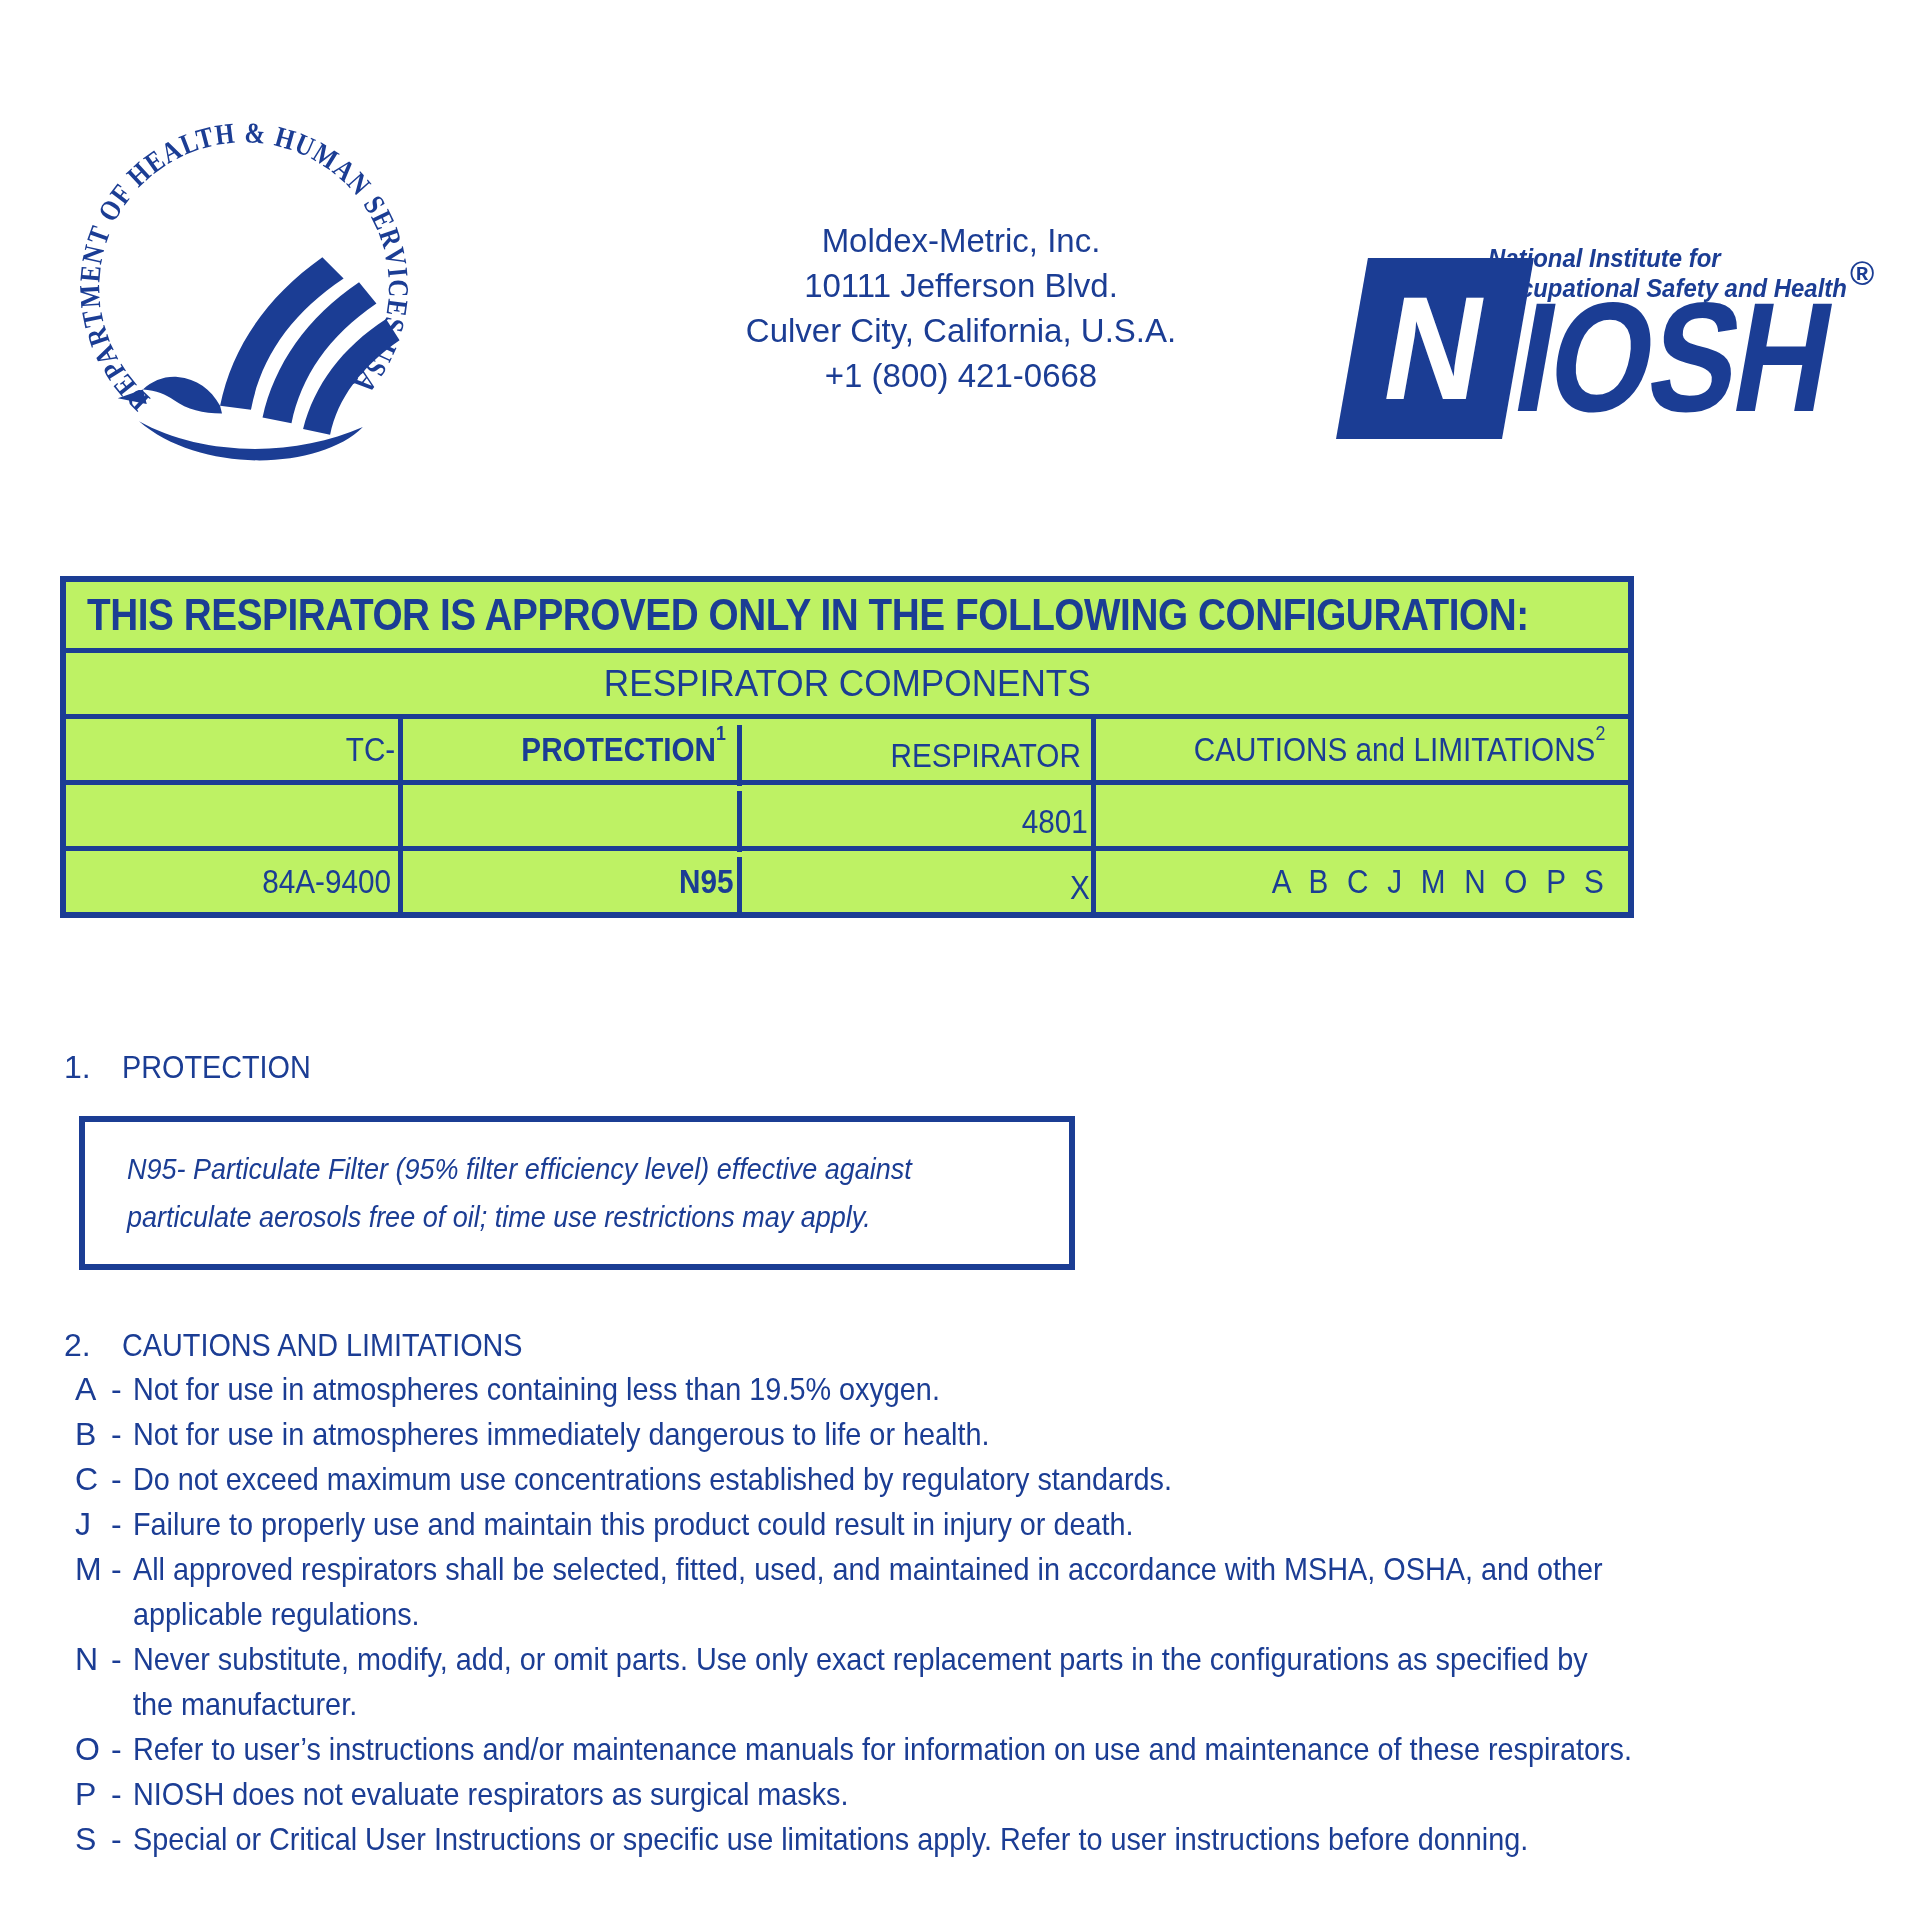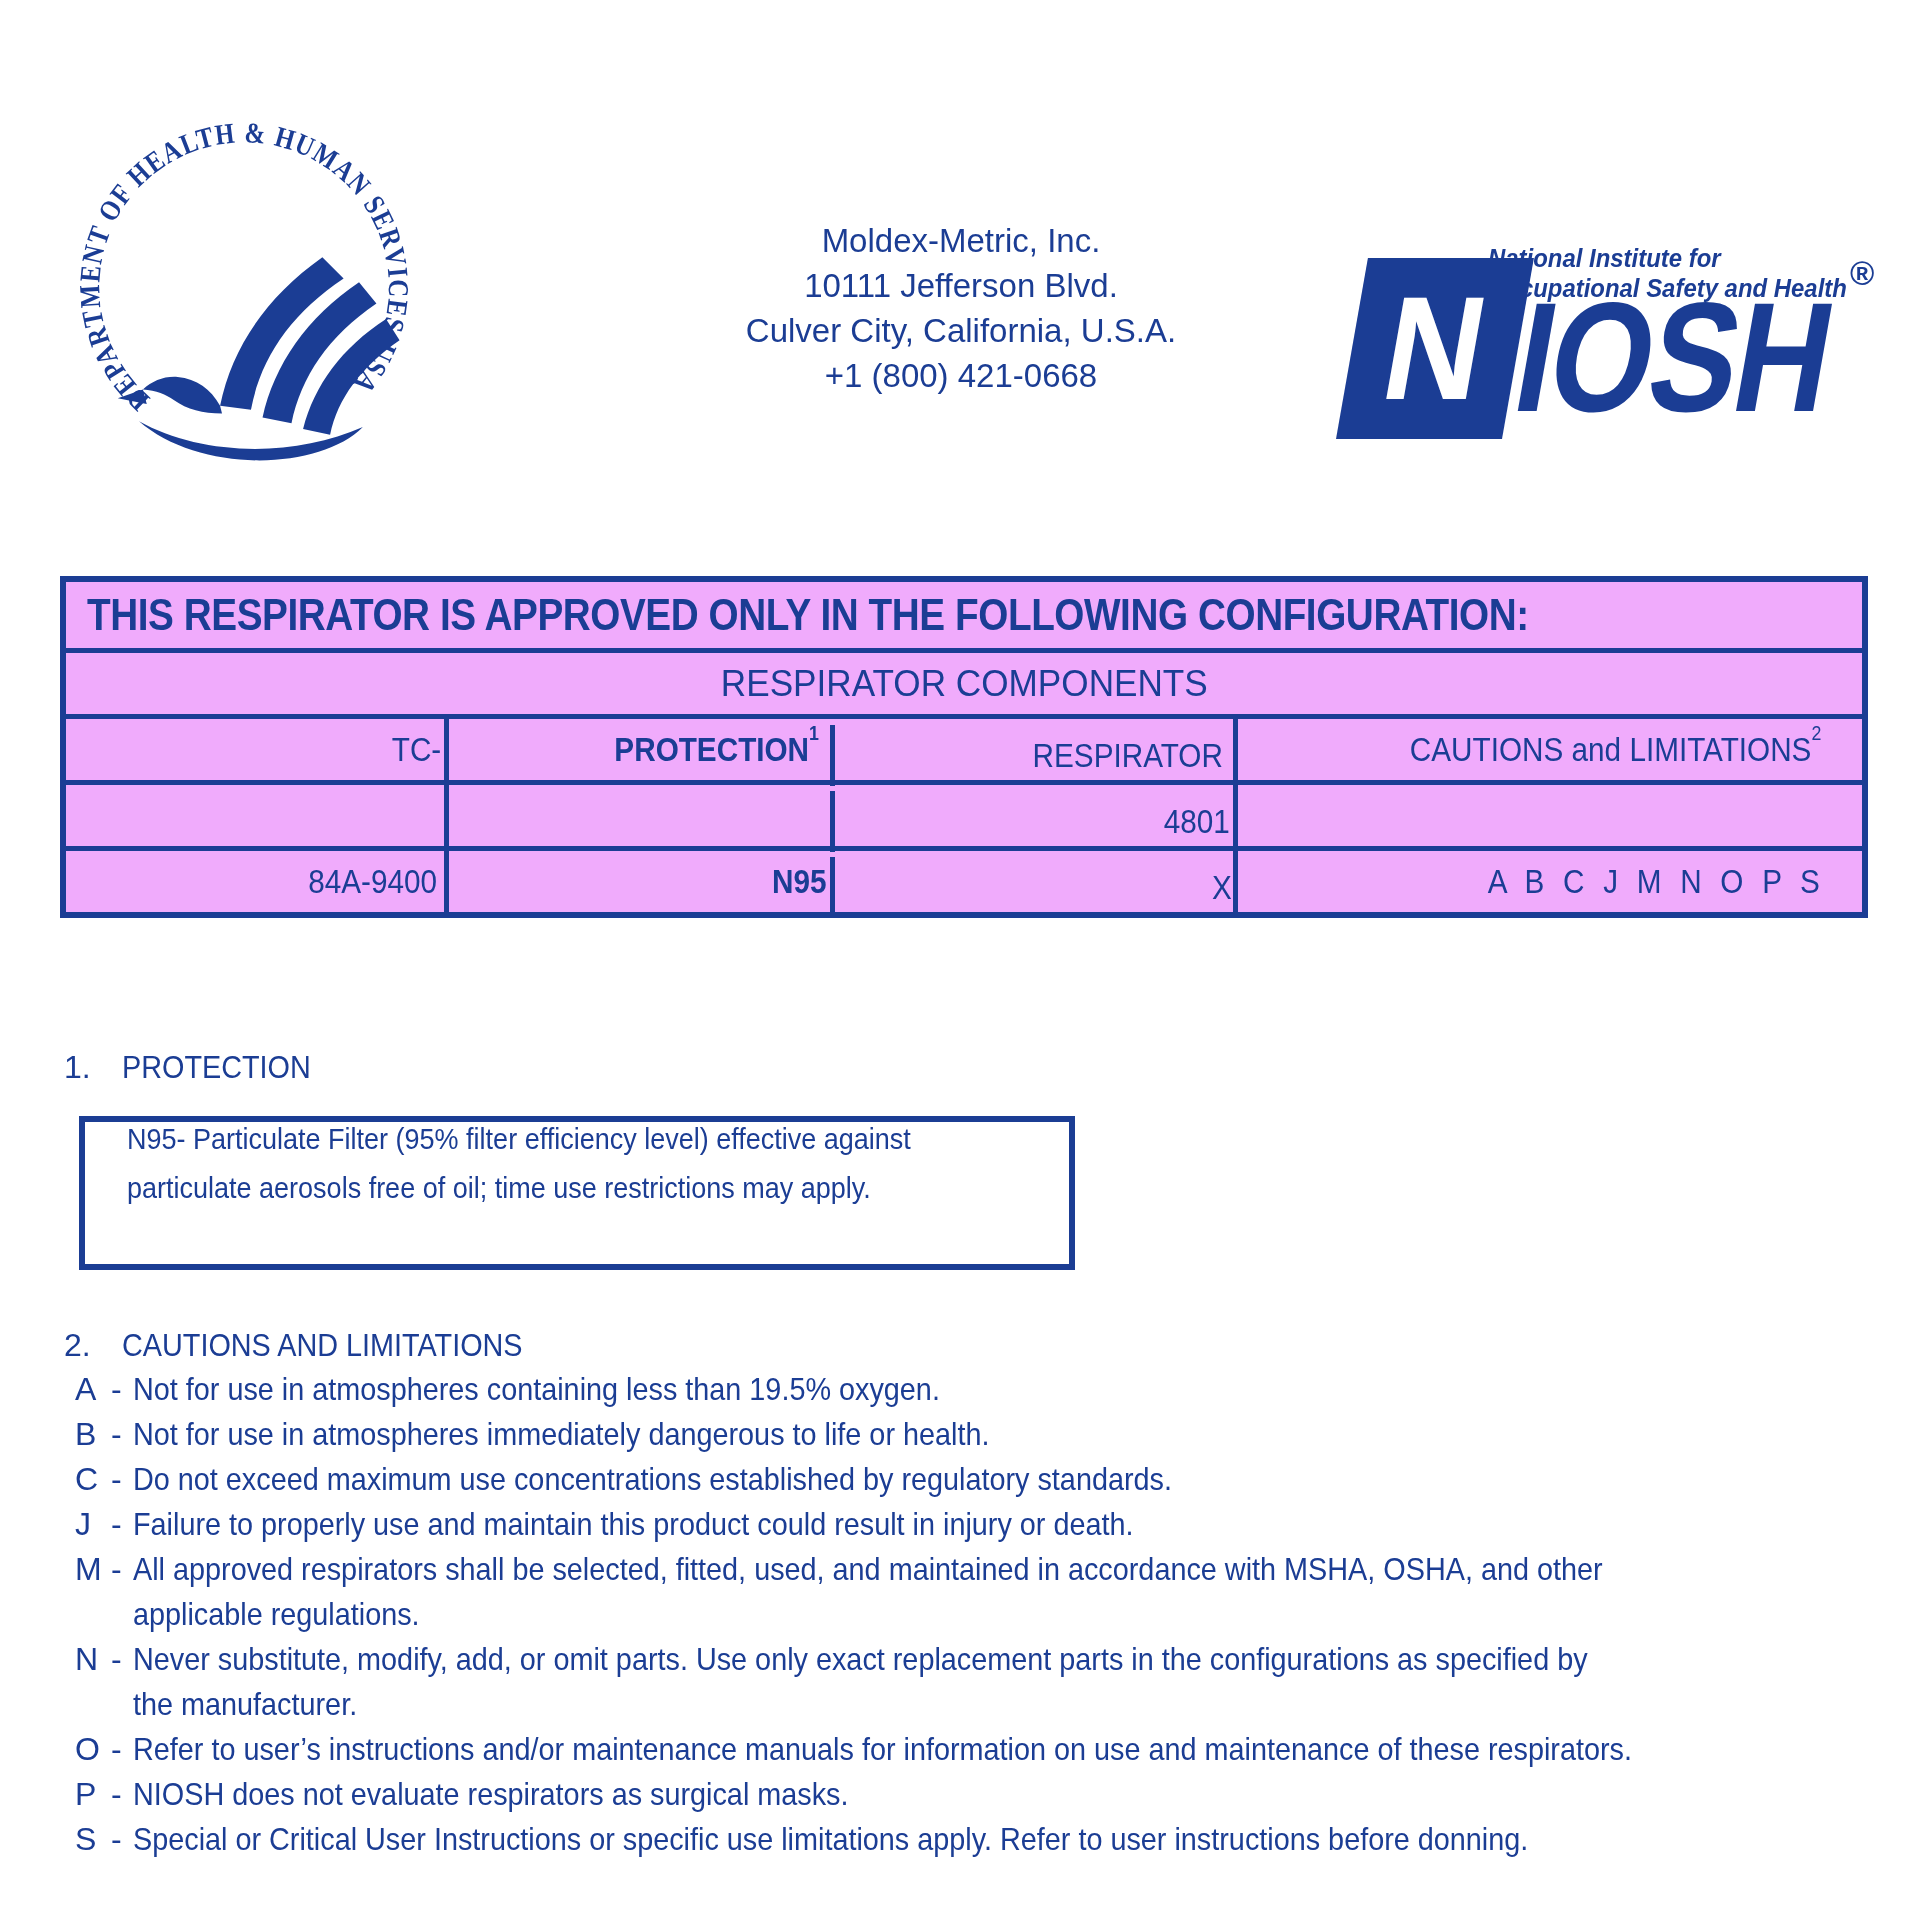--- a/index.html
+++ b/index.html
@@ -25,21 +25,21 @@
                font-size:26px; line-height:30px; transform:scaleX(0.92); transform-origin:0 0; white-space:nowrap; }
   .niosh-word { position:absolute; left:3.9px; top:15.4px; height:181px; display:flex; align-items:flex-end;
                 transform:skewX(-10deg); transform-origin:0 100%; }
   .nbox { width:166px; height:181px; background:var(--blue); display:flex; align-items:center; justify-content:center; }
   .nglyph { color:#fff; font-size:147px; font-weight:bold; line-height:1; transform:scaleX(0.92); }
   .iosh { font-size:156px; font-weight:bold; letter-spacing:-2.9px; line-height:164px; margin-left:1.9px;
           transform:scaleX(0.84); transform-origin:0 100%; display:inline-block; }
   .reg { position:absolute; left:518px; top:11.6px; font-size:33px; font-weight:bold; }
 
   
-  .tbl { position:absolute; left:60px; top:576px; width:1808px; border:6.8px solid var(--blue); background:#f0abfc; }
+  .tbl { position:absolute; left:60px; top:576px; width:1574px; border:6.8px solid var(--blue); background:#bef264; }
   .trow { display:flex; align-items:center; height:66px; border-top:5.8px solid var(--blue); }
   .trow:first-child { border-top:0; }
   .trow.title { padding-left:21px; }
   .ttl-span { display:inline-block; transform:scaleX(0.86); transform-origin:0 50%; white-space:nowrap;
               font-weight:bold; font-size:45px; letter-spacing:-0.5px; }
   .trow.subtitle { justify-content:center; font-size:37px; }
   .sub-span { transform:scaleX(0.95); transform-origin:50% 50%; display:inline-block; white-space:nowrap; }
   .cell { display:flex; justify-content:flex-end; align-items:center; height:100%;
           border-left:5.8px solid var(--blue); font-size:33px; }
   .cell:first-child { border-left:0; }
@@ -48,22 +48,22 @@
   .letters { letter-spacing:5.8px; }
 
   
   .sechead { position:absolute; left:64px; display:flex; font-size:32px; align-items:baseline; }
   .sechead .num { width:58px; display:inline-block; }
   .s1 { top:1049px; }
   .s2 { top:1327px; }
 
   
   .pbox { position:absolute; left:79px; top:1116px; width:996px; height:154px;
-          border:6.8px solid var(--blue); display:flex; flex-direction:column; justify-content:flex-start;
-          padding-left:42px; gap:14.5px; font-size:30px; }
+          border:6.8px solid var(--blue); display:flex; flex-direction:column; justify-content:center;
+          padding-left:42px; gap:14.5px; font-size:30px;font-style:italic; }
 
   
   .cautions { position:absolute; left:75px; top:1367px; font-size:32px; }
   .citem { display:flex; height:45px; align-items:center; }
   .cletter { width:36px; display:inline-block; }
   .cdash { width:22px; display:inline-block; }
 </style>
 </head>
 <body>
 

